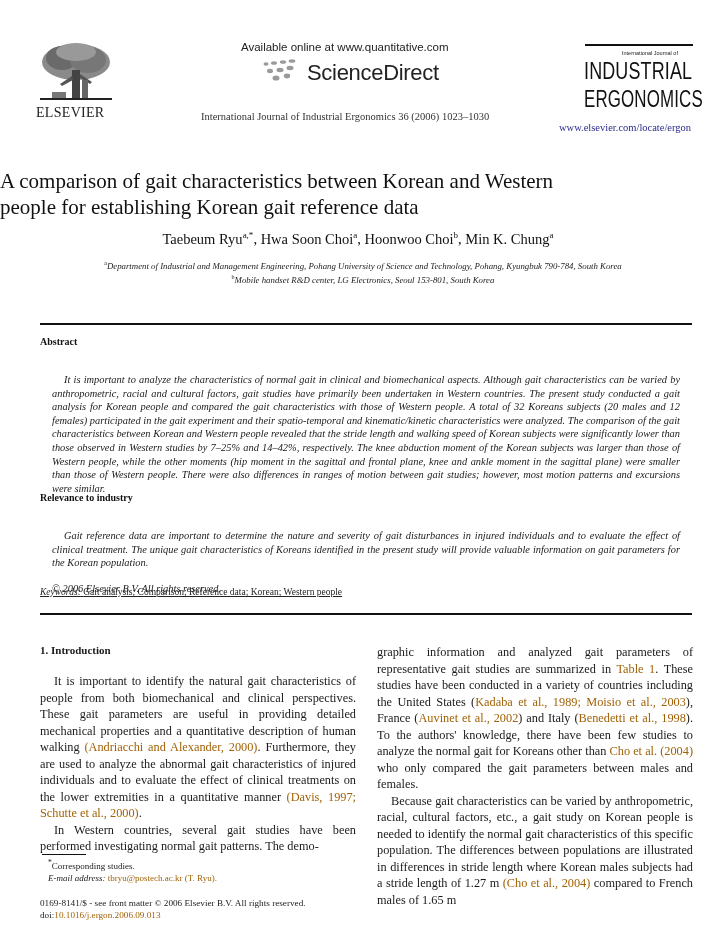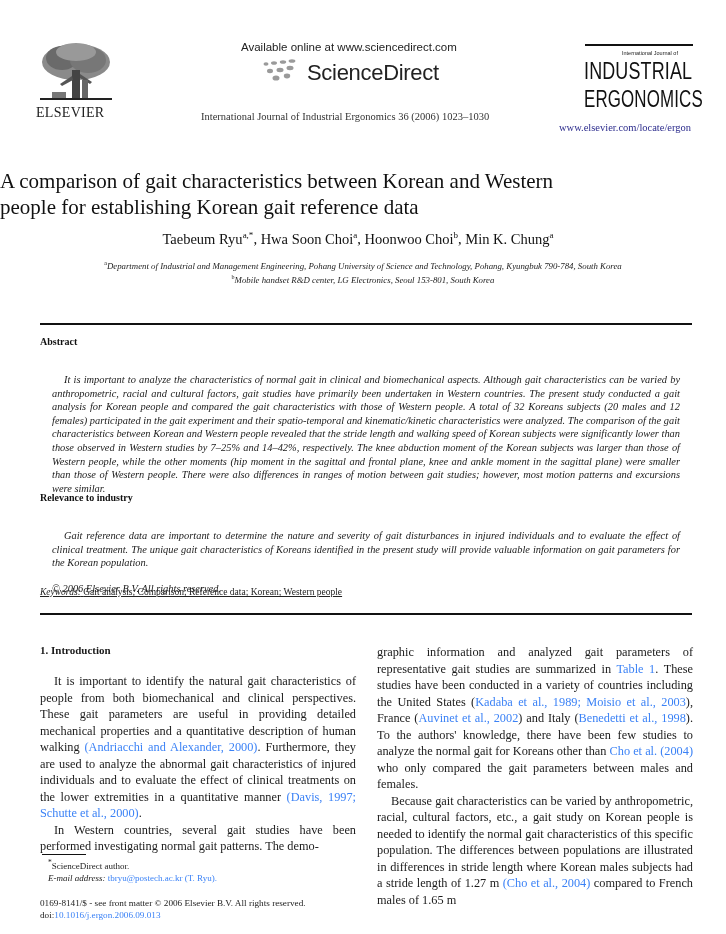--- a/index.html
+++ b/index.html
@@ -36,21 +36,21 @@
   #relevance-p .copy { text-indent: 0; }
   #keywords { left: 40px; top: 587px; font-size: 9.5px; color: #222; text-decoration: underline; }
   #keywords i { font-style: italic; }
   
   .col { width: 316px; font-size: 12.3px; line-height: 16.5px; text-align: justify; color: #1a1a1a; }
   .col p { margin: 0; text-indent: 14px; }
   .col .noindent { text-indent: 0; }
   #col-left { left: 40px; top: 673px; }
   #col-right { left: 377px; top: 644px; }
   #intro-h { left: 40px; top: 644px; font-weight: bold; font-size: 11px; }
-  a.ref { color: #3b82f6; text-decoration: none; }
+  a.ref { color: #a16207; text-decoration: none; }
   #fn-rule { left: 42px; top: 854px; width: 44px; height: 1px; background: #111; }
   #fn { left: 42px; top: 857px; font-size: 9px; line-height: 12px; color: #222; }
   #fn .email-label { font-style: italic; margin-top: 12px; }
   #bottom { left: 40px; top: 897px; font-size: 9.2px; line-height: 12px; color: #222; }
 </style>
 </head>
 <body>
 
 <svg id="elsevier-logo" class="abs" viewBox="0 0 76 66">
   <g fill="#555">
@@ -61,21 +61,21 @@
     <rect x="34" y="30" width="8" height="28" fill="#444"></rect>
     <path d="M34 36 L22 44 L24 46 L35 40 Z" fill="#555"></path>
     <path d="M42 34 L54 42 L52 44 L42 38 Z" fill="#555"></path>
     <rect x="44" y="40" width="6" height="18" fill="#666"></rect>
     <rect x="14" y="52" width="14" height="6" fill="#777"></rect>
     <rect x="2" y="58" width="72" height="2" fill="#222"></rect>
   </g>
 </svg>
 <div id="elsevier-word" class="abs">ELSEVIER</div>
 
-<div id="avail" class="abs">Available online at www.sciencedirect.com</div>
+<div id="avail" class="abs">Available online at www.quantitative.com</div>
 <svg id="sd-dots" class="abs" viewBox="0 0 40 26">
   <g fill="#9a9a9a">
     <ellipse cx="4" cy="6" rx="2.5" ry="1.8"></ellipse>
     <ellipse cx="12" cy="5" rx="3" ry="1.8"></ellipse>
     <ellipse cx="21" cy="4" rx="3.2" ry="1.8"></ellipse>
     <ellipse cx="30" cy="3" rx="3.4" ry="1.8"></ellipse>
     <ellipse cx="8" cy="13" rx="3" ry="2.2"></ellipse>
     <ellipse cx="18" cy="12" rx="3.5" ry="2.2"></ellipse>
     <ellipse cx="28" cy="10" rx="3.5" ry="2.2"></ellipse>
     <ellipse cx="14" cy="20" rx="3.5" ry="2.6"></ellipse>
@@ -135,20 +135,20 @@
   <p>In Western countries, several gait studies have been performed investigating normal gait patterns. The demo-</p>
 </div>
 
 <div id="col-right" class="abs col">
   <p class="noindent"><span>graphic information and analyzed gait parameters of representative gait studies are summarized in </span><a class="ref">Table 1</a><span>. These studies have been conducted in a variety of countries including the United States (</span><a class="ref">Kadaba et al., 1989; Moisio et al., 2003</a><span>), France (</span><a class="ref">Auvinet et al., 2002</a><span>) and Italy (</span><a class="ref">Benedetti et al., 1998</a><span>). To the authors' knowledge, there have been few studies to analyze the normal gait for Koreans other than </span><a class="ref">Cho et al. (2004)</a><span> who only compared the gait parameters between males and females.</span></p>
   <p><span>Because gait characteristics can be varied by anthropometric, racial, cultural factors, etc., a gait study on Korean people is needed to identify the normal gait characteristics of this specific population. The differences between populations are illustrated in differences in stride length where Korean males subjects had a stride length of 1.27 m </span><a class="ref">(Cho et al., 2004)</a><span> compared to French males of 1.65 m</span></p>
 </div>
 
 <div id="fn-rule" class="abs"></div>
 <div id="fn" class="abs">
-  <div style="padding-left:6px;"><sup>*</sup><span>ScienceDirect author.</span></div>
+  <div style="padding-left:6px;"><sup>*</sup><span>Corresponding studies.</span></div>
   <div style="padding-left:6px;"><span class="email-label">E-mail address:</span> <a class="ref">tbryu@postech.ac.kr (T. Ryu).</a></div>
 </div>
 
 <div id="bottom" class="abs">
   <div>0169-8141/$ - see front matter © 2006 Elsevier B.V. All rights reserved.</div>
   <div><span>doi:</span><a class="ref">10.1016/j.ergon.2006.09.013</a></div>
 </div>
 
 </body></html>

